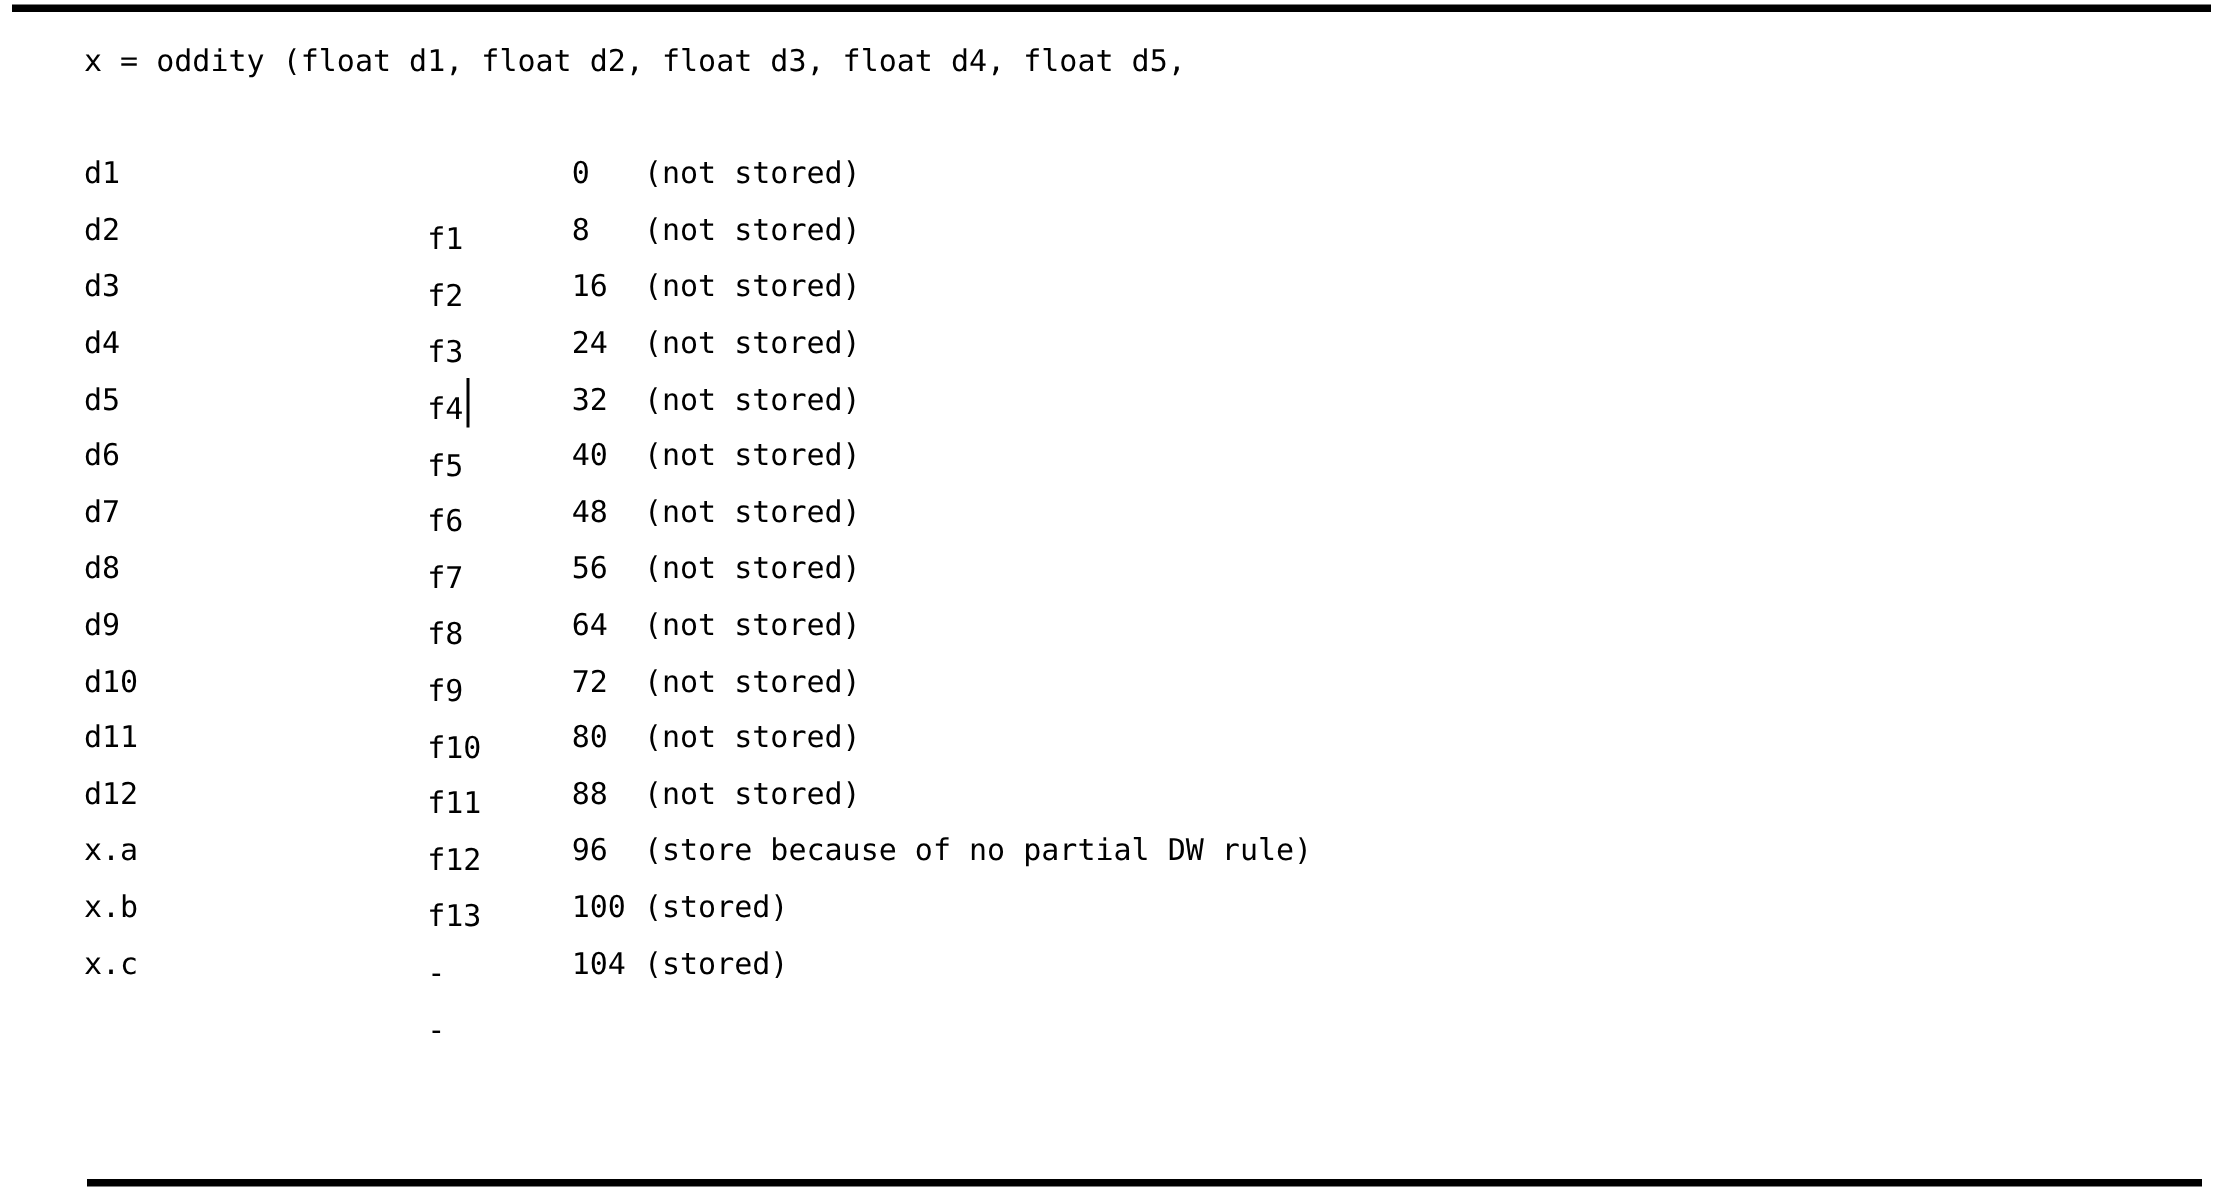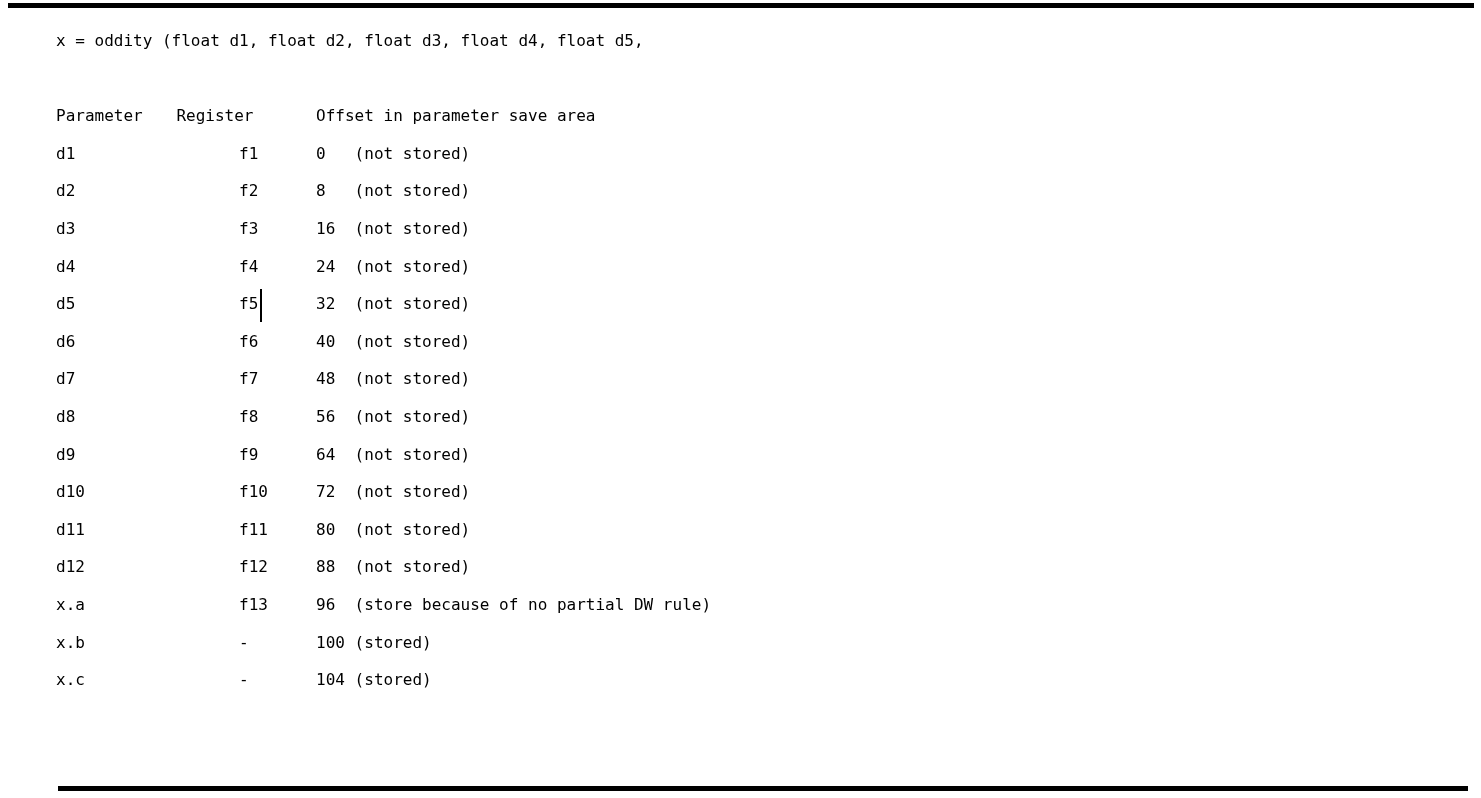--- a/index.html
+++ b/index.html
@@ -28,38 +28,38 @@
     left: 58px;
     top: 786px;
     width: 1410px;
     height: 5px;
   }
   .text-block {
     position: absolute;
     left: 56px;
     top: 22px;
     color: #000000;
-    font-size: 16px;
+    font-size: 20px;
     line-height: 37.6px;
   }
   .line {
     white-space: pre;
     height: 37.6px;
   }
   .row {
     position: relative;
     height: 37.6px;
   }
   .cell {
     position: absolute;
     top: 0;
     white-space: pre;
   }
   .c-param { left: 0; }
-  .c-reg   { left: 19ch; }
+  .c-reg   { left: 19ch; margin-top: 44px; }
   .c-off   { left: 27ch; }
   .c-note  { left: 31ch; }
   .h-param { left: 0; }
   .h-reg   { left: 12.5ch; }
   .h-off   { left: 27ch; }
   .caret {
     position: absolute;
     left: calc(21ch + 2px);
     top: 4px;
     width: 2px;
@@ -72,25 +72,20 @@
 
 <div class="rule rule-top"></div>
 <div class="rule rule-bottom"></div>
 
 <div class="text-block">
 
   <div class="line">x = oddity (float d1, float d2, float d3, float d4, float d5,</div>
 
   <div class="line"></div>
 
-  <div class="row">
-    <span class="cell h-param">Parameter</span>
-    <span class="cell h-reg">Register</span>
-    <span class="cell h-off">Offset in parameter save area</span>
-  </div>
 
   <div class="row">
     <span class="cell c-param">d1</span>
     <span class="cell c-reg">f1</span>
     <span class="cell c-off">0</span>
     <span class="cell c-note">(not stored)</span>
   </div>
 
   <div class="row">
     <span class="cell c-param">d2</span>

